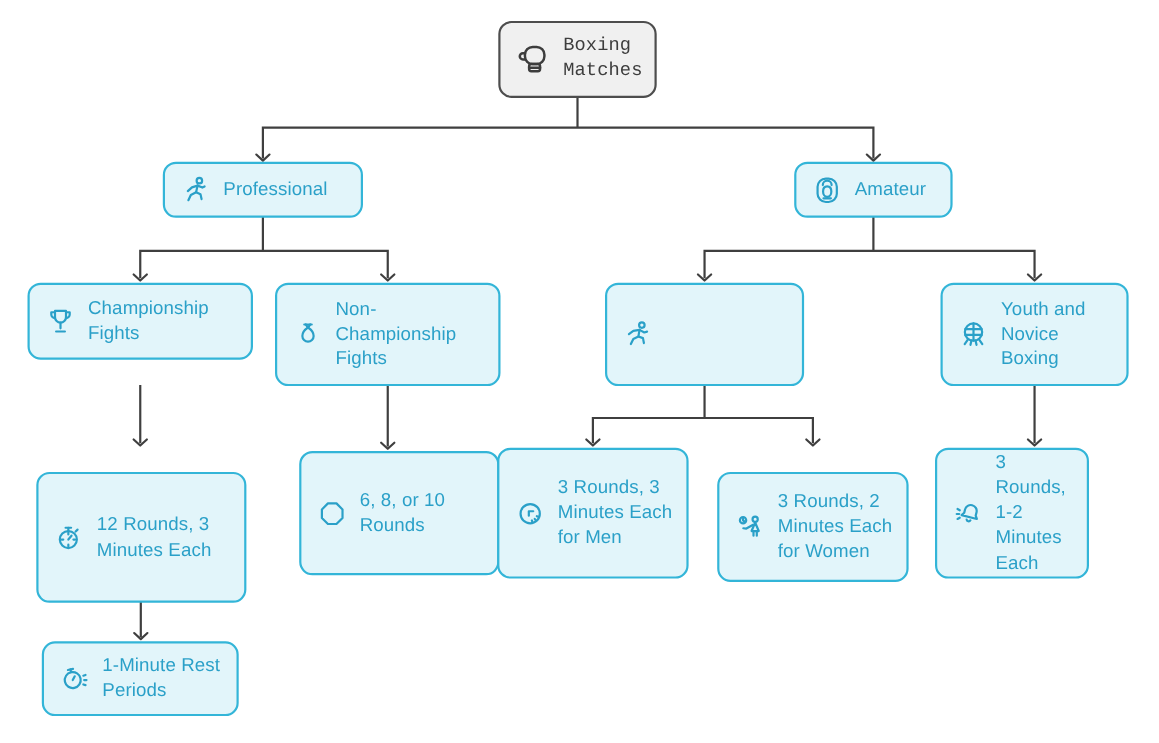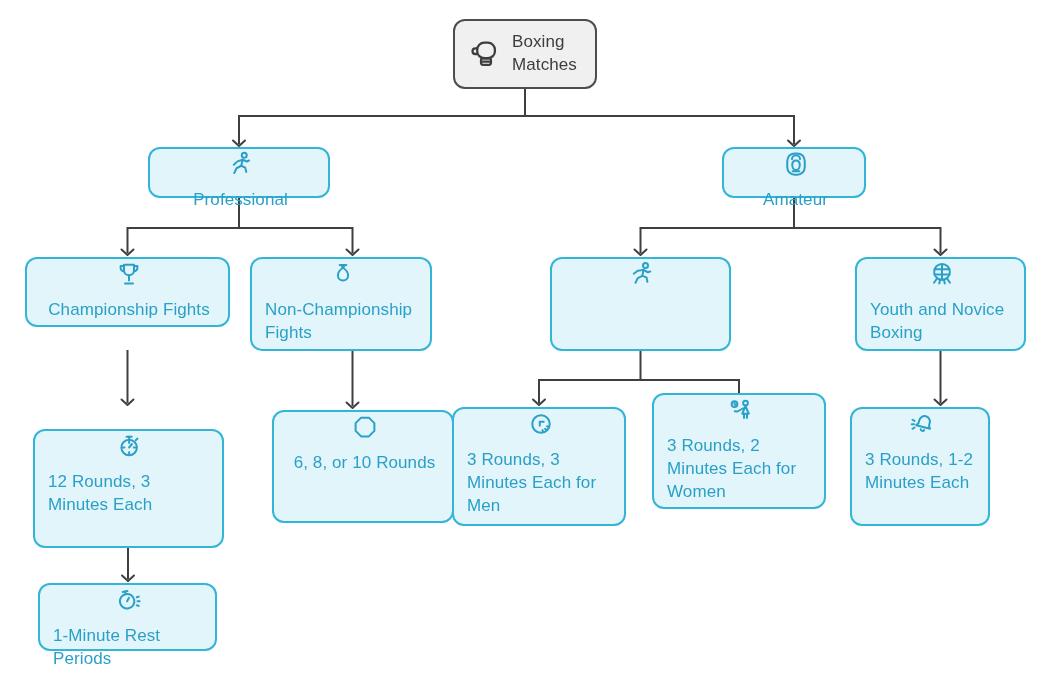--- a/index.html
+++ b/index.html
@@ -11,22 +11,22 @@
   body{font-family:"Liberation Sans","DejaVu Sans",sans-serif;}
   .canvas{position:relative;width:1054px;height:675px;background:#ffffff;overflow:hidden;}
   .edges{position:absolute;left:0;top:0;pointer-events:none;}
   .edges path{stroke:var(--connector);stroke-width:2;fill:none;stroke-linecap:square;}
   .edges path.arrow{stroke-linecap:round;stroke-linejoin:round;}
   .node{
     position:absolute;display:flex;align-items:center;gap:10px;
     padding:0 10px 0 13px;border-radius:12px;box-sizing:border-box;
     font-size:17px;font-weight:500;line-height:1.35;letter-spacing:.1px;
   }
-  .node.cyan{background:var(--node-fill);border:2px solid var(--node-border);color:var(--node-text);flex-direction:column;}
-  .node.gray{background:var(--root-fill);border:2px solid var(--root-border);color:var(--root-text);}
+  .node.cyan{background:var(--node-fill);border:2px solid var(--node-border);color:var(--node-text);}
+  .node.gray{background:var(--root-fill);border:2px solid var(--root-border);color:var(--root-text);font-family:Liberation Mono, monospace;}
   .icon{flex:0 0 auto;display:flex;align-items:center;}
   svg.ic{width:30px;height:30px;fill:none;stroke-width:1.6;stroke-linecap:round;stroke-linejoin:round;}
   .node.cyan svg.ic{stroke:var(--node-text);}
   .node.gray svg.ic{stroke:var(--root-text);width:34px;height:34px;}
   .label{flex:1 1 auto;}
 </style>
 </head>
 <body>
 
 <div class="canvas">
@@ -113,21 +113,21 @@
           <path d="M8 4.5 h8 v4.5 a4 4 0 0 1 -8 0 z"></path>
           <path d="M8 5.5 H5.3 v1.6 a2.6 2.6 0 0 0 2.7 2.6"></path>
           <path d="M16 5.5 h2.7 v1.6 a2.6 2.6 0 0 1 -2.7 2.6"></path>
           <path d="M12 13 v4.2"></path>
           <path d="M8.8 19.5 h6.4"></path>
         </svg>
     </span>
     <span class="label">Championship Fights</span>
   </div>
 
-  <div class="node cyan" style="left:250px;top:257px;width:182px;height:94px">
+  <div class="node cyan" style="left:250px;top:257px;width:205px;height:94px">
     <span class="icon">
       <svg class="ic" viewBox="0 0 24 24">
           <path d="M9.3 4.8 h5.4"></path>
           <path d="M10.4 4.8 L12 7 L13.6 4.8"></path>
           <path d="M12 7 c-2.7 1.8-4.1 3.7-4.1 6.2 a4.1 4.1 0 0 0 8.2 0 c0-2.5-1.4-4.4-4.1-6.2 z"></path>
         </svg>
     </span>
     <span class="label">Non-Championship Fights</span>
   </div>
 
@@ -191,21 +191,21 @@
           <circle cx="12" cy="12" r="7"></circle>
           <path d="M14.2 10.2 h-3.2 v3.2"></path>
           <path d="M13.2 16.9 l.4 1.1"></path>
           <path d="M15.3 15.8 l.8 .9"></path>
           <path d="M16.8 13.8 l1.1 .5"></path>
         </svg>
     </span>
     <span class="label">3 Rounds, 3 Minutes Each for Men</span>
   </div>
 
-  <div class="node cyan" style="left:652px;top:393px;width:174px;height:116px">
+  <div class="node cyan" style="left:652px;top:429px;width:174px;height:100px">
     <span class="icon">
       <svg class="ic" viewBox="0 0 24 24">
           <circle cx="6.8" cy="7.2" r="2.3"></circle>
           <path d="M6.8 6.2 v1.2 l.9 .5"></path>
           <circle cx="15.6" cy="6.4" r="1.9"></circle>
           <path d="M15.6 8.8 L13 15 h5.2 z"></path>
           <path d="M14.4 15 v3.4"></path>
           <path d="M16.8 15 v3.4"></path>
           <path d="M13.8 10.6 L9.2 13.2 L7 13"></path>
         </svg>

